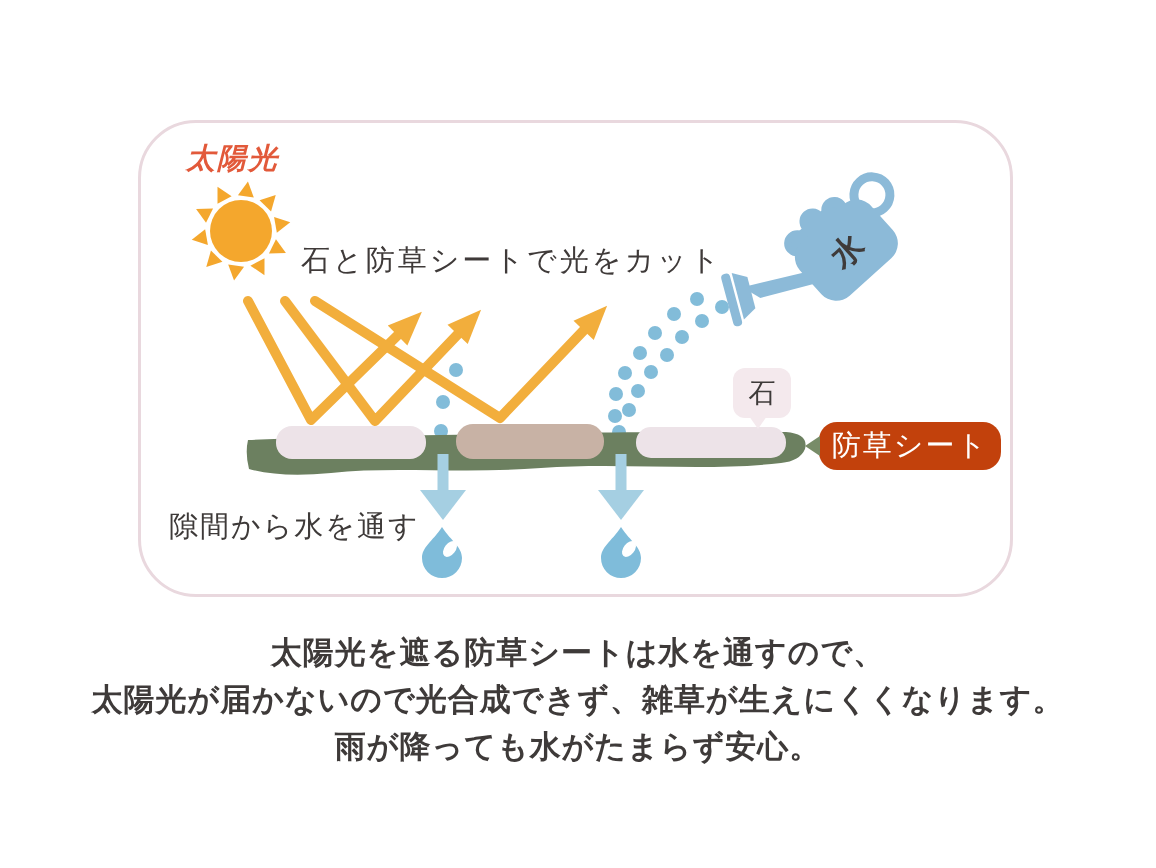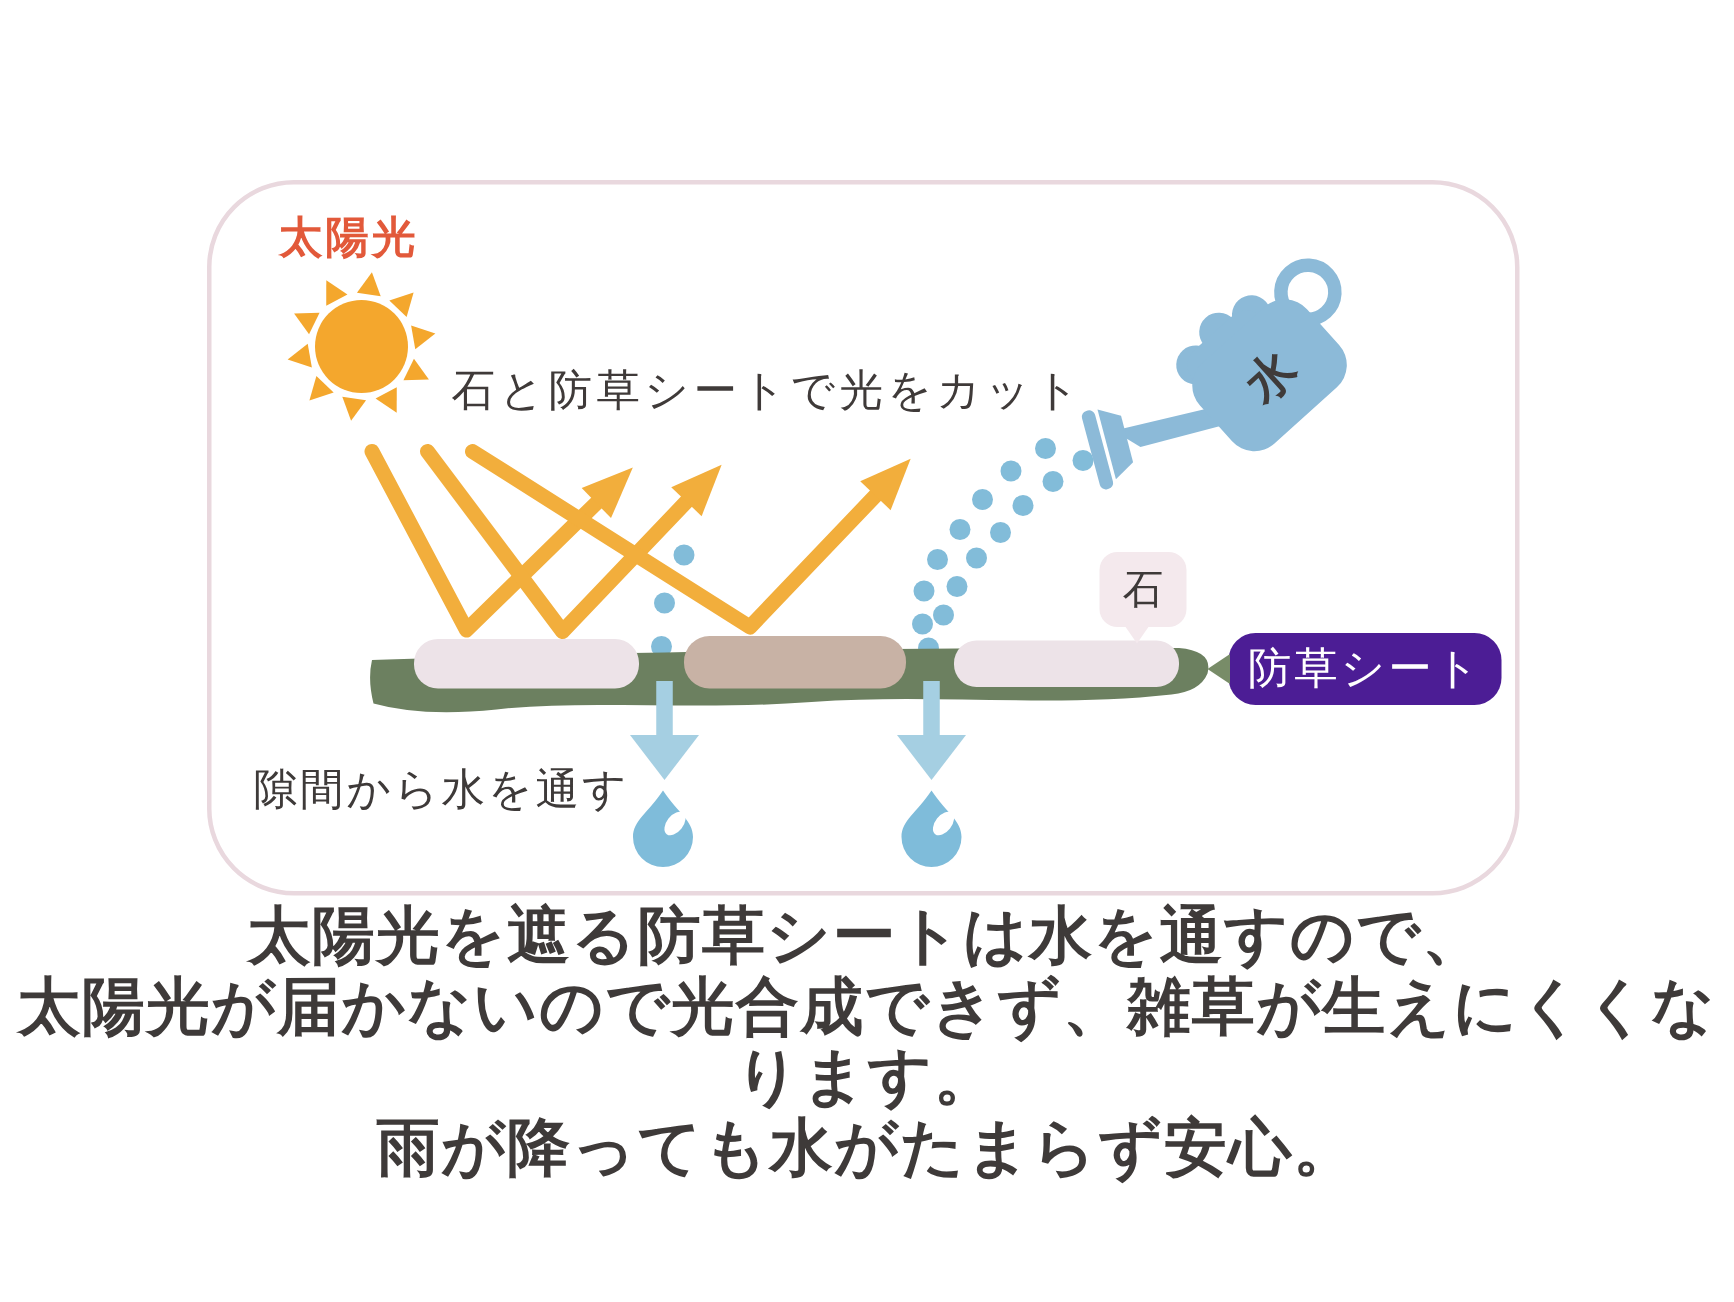--- a/index.html
+++ b/index.html
@@ -6,42 +6,42 @@
   .stage{
     position:relative;width:1156px;height:868px;background:#ffffff;overflow:hidden;
     font-family:"Liberation Sans","DejaVu Sans",sans-serif;color:#3e3a39;
   }
   .panel{
     position:absolute;left:138px;top:120px;width:875px;height:477px;
     background:#ffffff;border:3px solid #e9d8de;border-radius:58px;box-sizing:border-box;
   }
   .panel svg.art{position:absolute;left:0;top:0;width:875px;height:477px;}
   .overlay{position:absolute;z-index:3;}
-  .sun-label{left:45px;top:16px;font-size:29px;font-weight:600;color:#e2593a;letter-spacing:2px;}
+  .sun-label{left:45px;top:16px;font-size:29px;font-weight:600;color:#e2593a;letter-spacing:2px;font-style:italic;}
   .caption{left:160px;top:118px;font-size:29px;font-weight:500;color:#3f3a39;letter-spacing:3px;}
   .gap-note{left:28px;top:384px;font-size:29px;font-weight:500;color:#3e3a39;letter-spacing:2px;}
   .stone-bubble{
     left:592px;top:245px;width:58px;height:50px;background:#f4e9ed;border-radius:12px;
     display:flex;align-items:center;justify-content:center;font-size:27px;font-weight:500;color:#3e3a39;
   }
   .stone-bubble::after{
     content:"";position:absolute;left:16px;bottom:-11px;width:0;height:0;
     border-left:9px solid transparent;border-right:9px solid transparent;border-top:13px solid #f4e9ed;
   }
   .sheet-label{
-    left:678px;top:299px;width:182px;height:48px;background:#4c1d95;border-radius:18px;
+    left:678px;top:299px;width:182px;height:48px;background:#c2410c;border-radius:18px;
     display:flex;align-items:center;justify-content:center;font-size:29px;font-weight:500;color:#ffffff;letter-spacing:2px;
   }
   .sheet-label::before{
     content:"";position:absolute;left:-14px;top:14px;width:0;height:0;
     border-top:10px solid transparent;border-bottom:10px solid transparent;border-right:15px solid #788c68;
   }
   .description{
-    position:absolute;left:0;top:600px;width:1156px;text-align:center;
-    font-size:42px;font-weight:600;color:#3e3a39;line-height:47px;letter-spacing:1px;
+    position:absolute;left:0;top:629px;width:1156px;text-align:center;
+    font-size:31px;font-weight:600;color:#3e3a39;line-height:47px;letter-spacing:1px;
   }
 </style>
 </head>
 <body>
 
 <div class="stage">
 
   <div class="panel">
 
     <svg class="art" viewBox="0 0 875 477">

